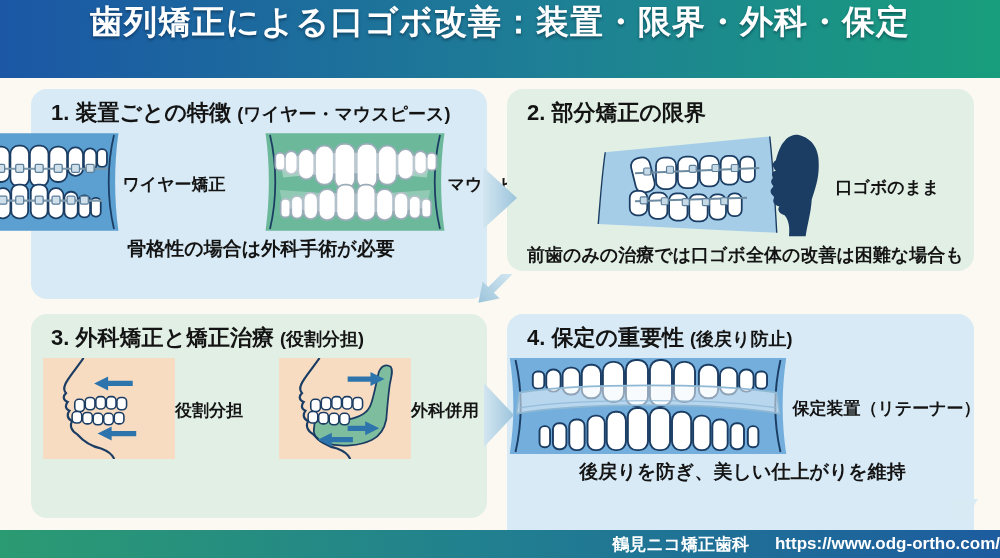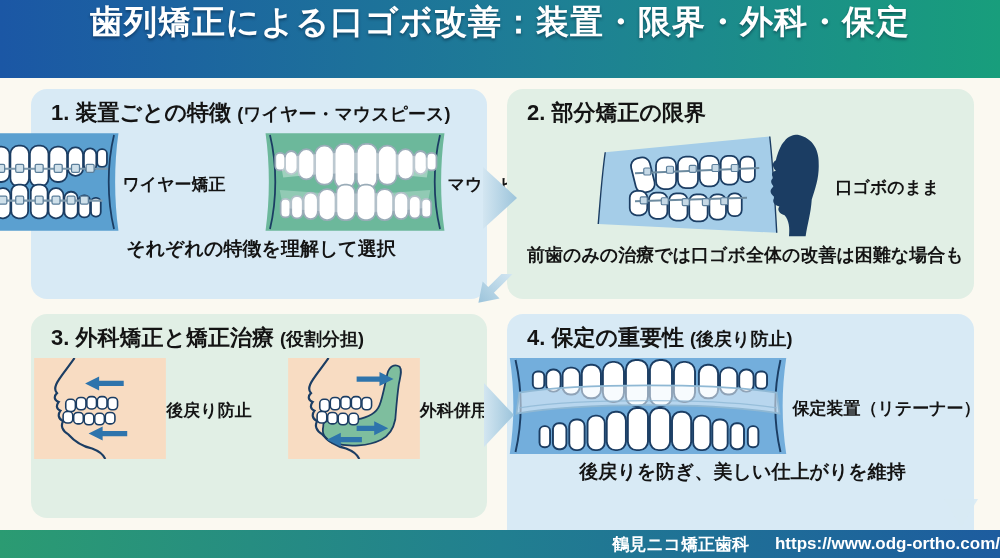--- a/index.html
+++ b/index.html
@@ -13,21 +13,21 @@
             display:flex; align-items:flex-start; justify-content:center; }
   .header h1 { color:#fff; font-size:33px; font-weight:bold; letter-spacing:1px;
                text-shadow:0 2px 3px rgba(0,20,40,.45); white-space:nowrap; }
 
   
   .panel { position:absolute; border-radius:16px; padding:10px 16px 8px 20px;
            display:flex; flex-direction:column; }
   .bg-blue  { background:#d8eaf5; }
   .bg-green { background:#e1efe5; }
   .p1 { left:31px;  top:89px;  width:456px; height:210px; }
-  .p2 { left:507px; top:89px;  width:467px; height:210px; }
+  .p2 { left:507px; top:89px;  width:467px; height:182px; }
   .p3 { left:31px;  top:314px; width:456px; height:204px; }
   .p4 { left:507px; top:314px; width:467px; height:260px; }
 
   .panel-title { font-size:22px; font-weight:bold; color:#141414; white-space:nowrap; line-height:1.25; }
   .panel-title .paren { font-size:18px; }
   .illus-row { display:flex; justify-content:center; align-items:flex-end; gap:36px; margin-top:6px; }
   .illus-block { display:flex; flex-direction:row; align-items:center; }
   .illus { line-height:0; }
   .illus-label { font-size:17px; font-weight:bold; color:#141414; margin-top:5px; white-space:nowrap; }
   .panel-caption { font-size:19px; font-weight:bold; color:#141414; text-align:center;
@@ -151,21 +151,21 @@
               <rect x="21" y="74" width="11" height="21" rx="5"></rect>
                 <rect x="180" y="74" width="11" height="21" rx="5"></rect>
             </g>
             <path d="M20,28 Q105,16 190,28 L186,50 Q105,40 24,50 Z" fill="rgba(255,255,255,0.35)"></path>
             <path d="M24,84 Q105,94 186,84 L190,64 Q105,72 20,64 Z" fill="rgba(255,255,255,0.25)"></path>
           </svg>
         </div>
         <div class="illus-label">マウスピース矯正</div>
       </div>
     </div>
-    <div class="panel-caption">それぞれの特徴を理解して選択</div>
+    <div class="panel-caption">骨格性の場合は外科手術が必要</div>
   </section>
 
   <section class="panel p2 bg-green">
     <div class="panel-title">
       <span>2. 部分矯正の限界</span>
     </div>
     <div class="illus-row">
       <div class="illus-block">
         <div class="illus">
           <svg width="290" height="105" viewBox="0 0 300 120">
@@ -231,21 +231,21 @@
               <rect x="57" y="63" width="11" height="13" rx="4.5"></rect>
                 <rect x="69" y="63" width="11" height="13" rx="4.5"></rect>
               <rect x="81" y="62" width="11" height="13" rx="4.5"></rect>
             </g>
             <g fill="#2e74ac">
               <polygon points="58,29 74,21 74,26 102,26 102,32 74,32 74,37"></polygon>
               <polygon points="62,86 78,78 78,83 106,83 106,89 78,89 78,94"></polygon>
             </g>
           </svg>
         </div>
-        <div class="illus-label">後戻り防止</div>
+        <div class="illus-label">役割分担</div>
       </div>
       <div class="illus-block">
         <div class="illus">
           <svg width="132" height="101" viewBox="0 0 150 115">
             <rect width="150" height="115" fill="#f8dcc2"></rect>
             <path d="M40,78 C38,86 42,94 52,97 C70,102 92,100 106,93 C116,88 120,80 122,70 C123,58 124,44 126,30 C128,20 130,14 127,10 C121,6 115,10 113,18 C110,30 108,44 104,54 C100,64 90,68 78,70 C65,72 52,72 44,72 C40,73 40,75 40,78 Z" fill="#7ebe9e" stroke="#1b3d63" stroke-width="2" stroke-linejoin="round"></path>
             <path d="M46,0 C40,9 33,17 28,25 C24,31 22,36 26,40 C22,44 23,48 28,50 C25,54 25,58 30,60 C27,64 27,69 33,72 C30,77 32,83 39,87 C47,96 57,101 66,103 C74,106 79,110 81,115" stroke="#1b3d63" stroke-width="2.5" fill="none"></path>
             <g fill="#fff" stroke="#1b3d63" stroke-width="1.8">
               <rect x="36" y="47" width="11" height="14" rx="4.5"></rect>
                 <rect x="48" y="45" width="11" height="14" rx="4.5"></rect>

